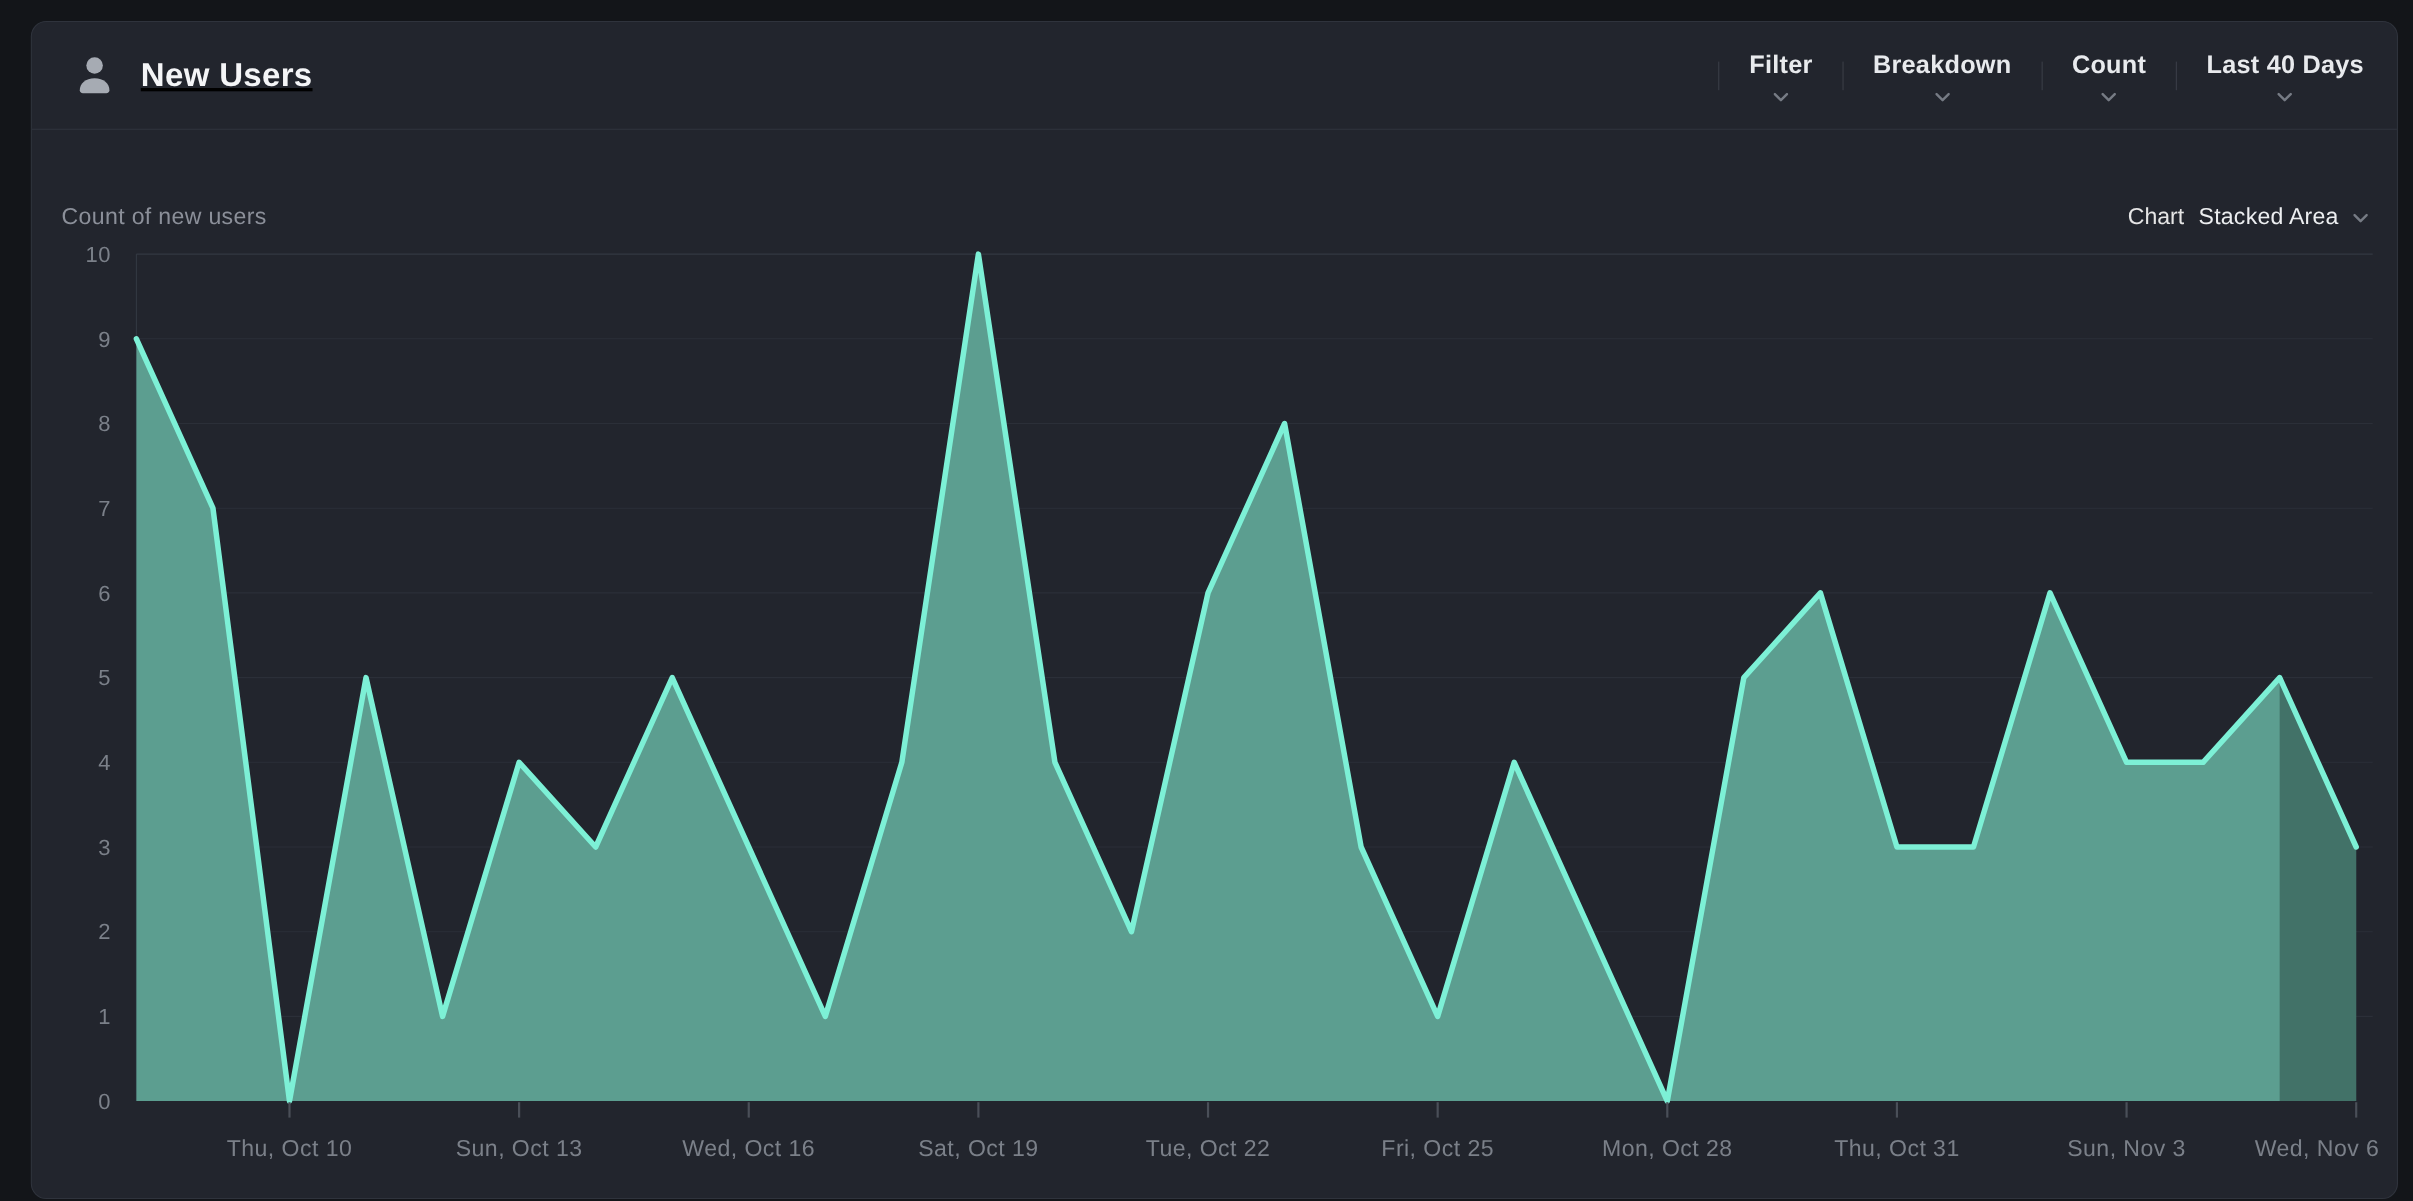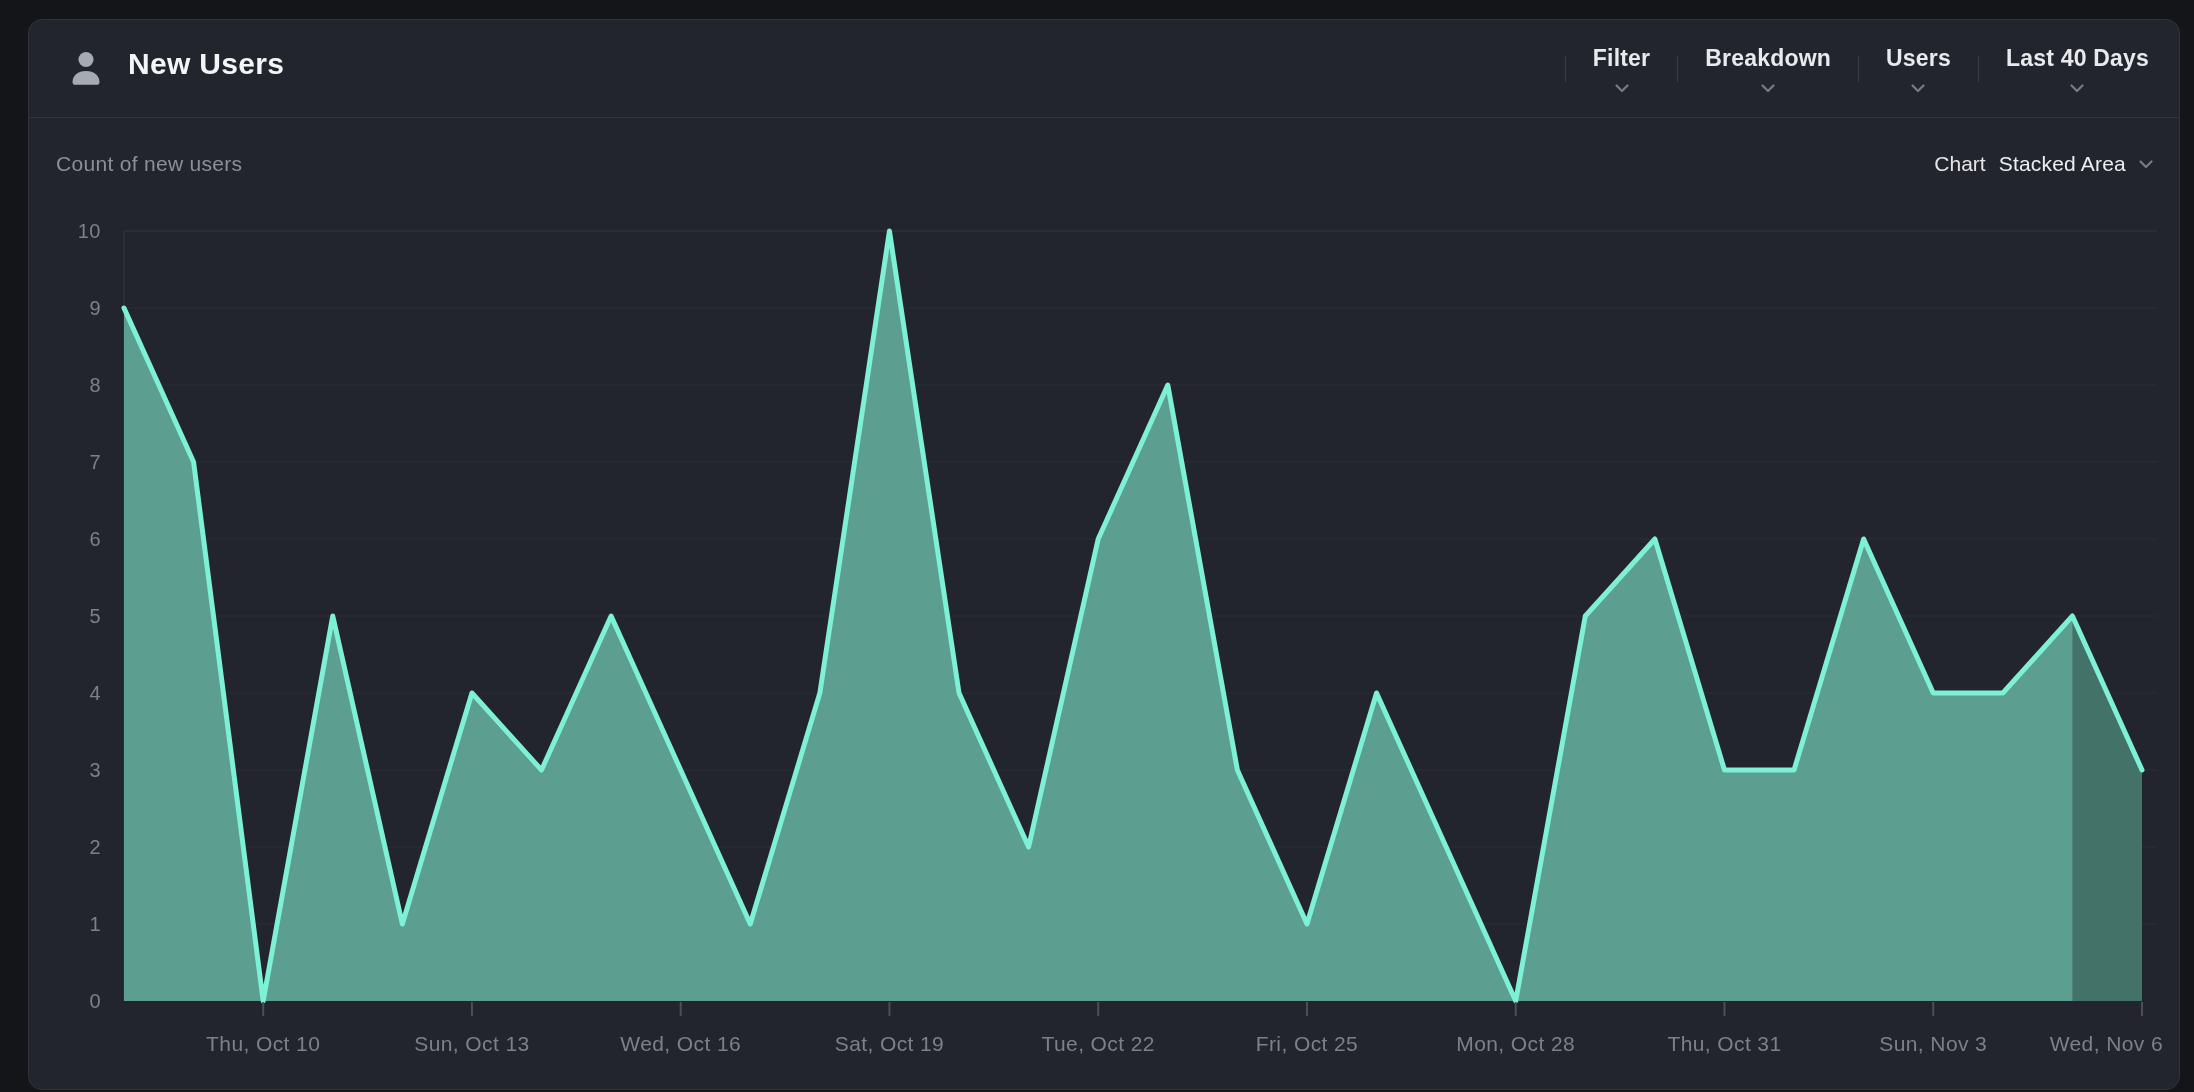--- a/index.html
+++ b/index.html
@@ -2,29 +2,29 @@
 <html><head>
 <meta charset="utf-8">
 <style>
   * { margin:0; padding:0; box-sizing:border-box; }
   html,body { width:2194px; height:1092px; background:#131519; overflow:hidden;
               font-family:"Liberation Sans","DejaVu Sans",sans-serif; }
   .card { position:absolute; left:28px; top:19px; width:2152px; height:1071px;
           background:#22252d; border:1px solid #2f333c; border-radius:14px; }
   .card-header { height:98px; display:flex; align-items:center; justify-content:space-between;
                  padding:0 30px 0 35px; border-bottom:1px solid #30343e; }
-  .header-left { display:flex; gap:20px; }
+  .header-left { display:flex; align-items:center; gap:20px;text-decoration:underline; }
   .user-icon { width:44px; height:44px; display:flex; align-items:center; justify-content:center; }
   .page-title { font-size:30px; font-weight:700; color:#f4f5f7; letter-spacing:.3px; }
   .controls { display:flex; align-items:center; }
   .control { display:flex; align-items:center; gap:12px; font-size:23px; font-weight:600;
              color:#e8eaed; cursor:pointer; background:none; border:none;
              font-family:inherit; letter-spacing:.2px;flex-direction:column; }
   .vdiv { width:1px; height:26px; background:#3a3e47; margin:0 27px; }
-  .subheader { height:92px; display:flex; align-items:center; justify-content:space-between;
+  .subheader { height:92px; display:flex; align-items:flex-end; justify-content:space-between;
                padding:0 26px 0 27px; }
   .chart-title { font-size:21px; color:#8b8f99; letter-spacing:.3px; }
   .chart-type { display:flex; align-items:center; gap:13px; cursor:pointer; }
   .chart-type .lbl { font-size:21px; color:#e5e5e5; }
   .chart-type .val { font-size:21px; font-weight:400; color:#eceef0; letter-spacing:.2px; }
   .chart-area { position:absolute; left:0; top:191px; width:2150px; height:878px; }
   .chart-area svg { display:block; width:100%; height:100%; }
   svg text { font-family:"Liberation Sans","DejaVu Sans",sans-serif; }
 </style>
 </head>
@@ -53,21 +53,21 @@
       </button>
       <span class="vdiv"></span>
       <button class="control">
         <span>Breakdown</span>
         <svg width="14" height="9" viewBox="0 0 14 9">
             <path d="M1.5 1.5 L7 7 L12.5 1.5" fill="none" stroke="#767b84" stroke-width="2.2" stroke-linecap="round" stroke-linejoin="round"></path>
           </svg>
       </button>
       <span class="vdiv"></span>
       <button class="control">
-        <span>Users</span>
+        <span>Count</span>
         <svg width="14" height="9" viewBox="0 0 14 9">
             <path d="M1.5 1.5 L7 7 L12.5 1.5" fill="none" stroke="#767b84" stroke-width="2.2" stroke-linecap="round" stroke-linejoin="round"></path>
           </svg>
       </button>
       <span class="vdiv"></span>
       <button class="control">
         <span>Last 40 Days</span>
         <svg width="14" height="9" viewBox="0 0 14 9">
             <path d="M1.5 1.5 L7 7 L12.5 1.5" fill="none" stroke="#767b84" stroke-width="2.2" stroke-linecap="round" stroke-linejoin="round"></path>
           </svg>

